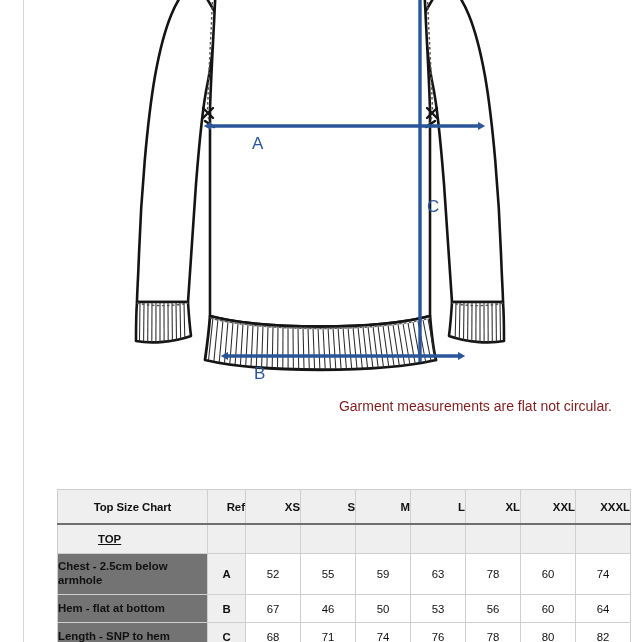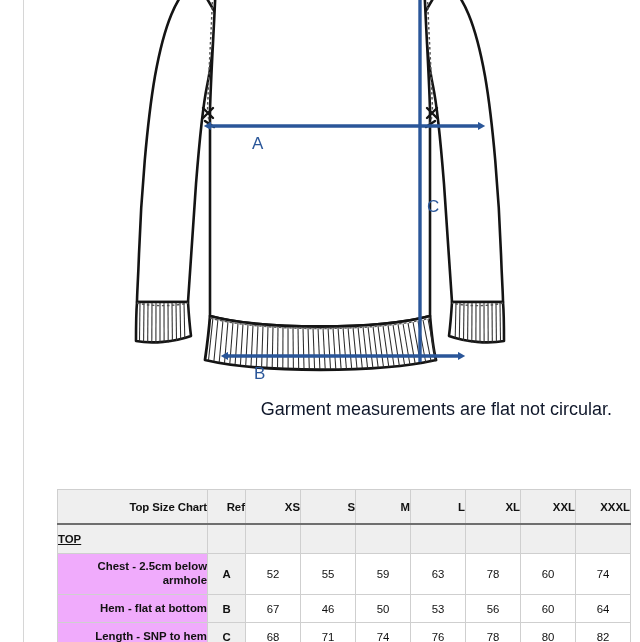--- a/index.html
+++ b/index.html
@@ -41,23 +41,23 @@
   }
 
   
   #notes {
     position: absolute;
     left: 0;
     top: 398px;
     width: 640px;
   }
   .note-line {
-    font-size: 18px;
+    font-size: 14px;
     line-height: 1.25;
-    color: #0f172a;
+    color: #7f1d1d;
     white-space: nowrap;
   }
   .note-right {
     text-align: right;
     padding-right: 28px;
     margin-bottom: 21px;
   }
   .note-center {
     text-align: center;
     padding-left: 14px;
@@ -91,21 +91,21 @@
   col.c-size  { width: 55px;  }
 
   
   tr.head-row th {
     background: #efefef;
     font-weight: bold;
     height: 33px;
     border-bottom: 2px solid #6e6e6e;
   }
   th.head-title {
-    text-align: right;
+    text-align: center;
     padding-left: 9px;
     font-size: 14.4px;
     letter-spacing: -0.1px;
     margin-left: 16px;
   }
   th.head-col {
     text-align: right;
     font-size: 11.6px;
   }
   th.head-ref {
@@ -118,32 +118,33 @@
     height: 28px;
   }
   td.section-label {
     text-align: left;
     padding-left: 9px;
     font-weight: bold;
     font-size: 11.6px;
   }
   td.section-label span {
     text-decoration: underline;
+    padding-left: 40px;
   }
   td.sect-ref {
     border-left: 2px solid #6e6e6e;
   }
 
   
   tr.data-row td {
     height: 27px;
   }
   td.row-label {
-    background: #f0abfc;
-    text-align: right;
+    background: #737373;
+    text-align: left;
     padding-left: 9px;
     padding-right: 5px;
     font-weight: bold;
     font-size: 11.6px;
     line-height: 1.22;
   }
   td.row-ref {
     background: #efefef;
     text-align: center;
     font-weight: bold;

